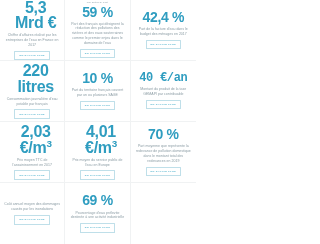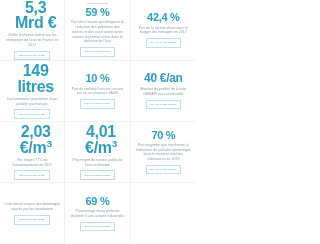--- a/index.html
+++ b/index.html
@@ -58,22 +58,22 @@
 
   .figure {
     color: #2f9dc0;
     font-weight: bold;
     line-height: 0.97;
     letter-spacing: -0.3px;
     margin: 0 0 2.5px 0;
     white-space: pre-line;
   }
   .fig-lg { font-size: 16px; margin-left: 7px; }
-  .fig-md { font-size: 11px; }
-  .fig-sm { font-size: 12px; }
+  .fig-md { font-size: 14px; }
+  .fig-sm { font-size: 12px; font-family: Liberation Mono, monospace; }
 
   .figure sup {
     font-size: 0.62em;
     vertical-align: super;
     line-height: 0;
   }
 
   .desc {
     font-size: 3.5px;
     line-height: 1.38;
@@ -119,21 +119,21 @@
 
   <div class="cell">
 
     <div class="figure fig-md">42,4 %</div>
     <div class="desc">Part de la facture d'eau dans le budget des ménages en 2017</div>
     <div class="btn">En savoir plus</div>
   </div>
 
   <div class="cell">
 
-    <div class="figure fig-lg">149
+    <div class="figure fig-lg">220
 litres</div>
     <div class="desc">Consommation journalière d'eau potable par français</div>
     <div class="btn">En savoir plus</div>
   </div>
 
   <div class="cell">
 
     <div class="figure fig-md">10 %</div>
     <div class="desc">Part du territoire français couvert par un ou plusieurs SAGE</div>
     <div class="btn">En savoir plus</div>

